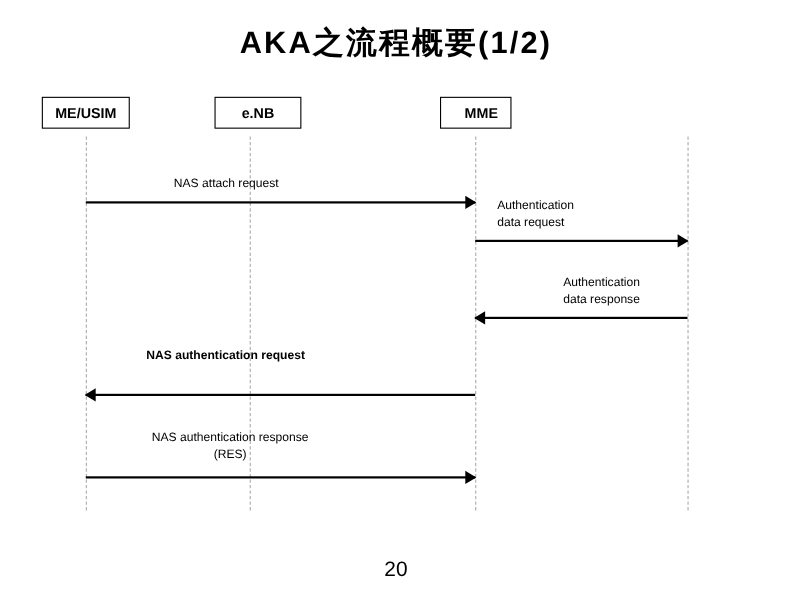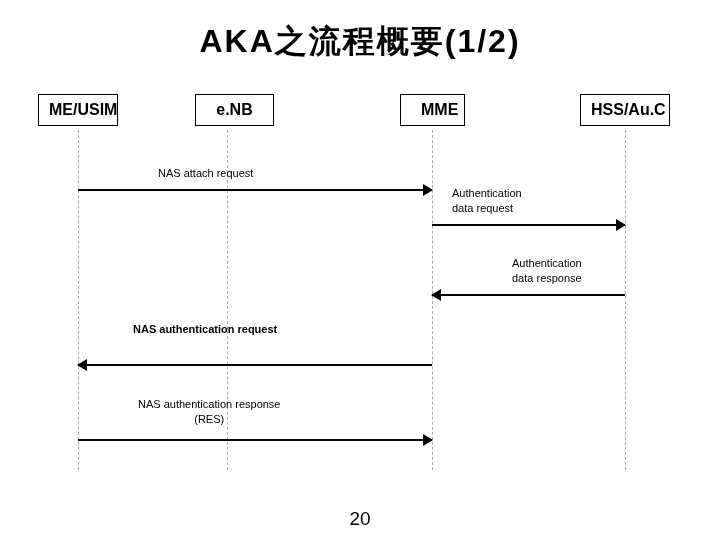--- a/index.html
+++ b/index.html
@@ -14,40 +14,40 @@
 
     .page {
       width: 720px;
       height: 540px;
       position: relative;
       padding: 20px;
     }
 
     .title {
       text-align: center;
-      font-size: 32px;
+      font-size: 28px;
       font-weight: bold;
       margin-bottom: 30px;
       font-family: 'Arial', sans-serif;
       letter-spacing: 2px;
     }
 
     .diagram {
       position: relative;
       width: 100%;
       height: 420px;
     }
 
     
     .entity-box {
       position: absolute;
       border: 1px solid #000;
       background: #fff;
       padding: 6px 10px;
-      font-size: 16px;
+      font-size: 13px;
       font-weight: bold;
       text-align: center;
       top: 0;
     }
 
     
     .lifeline {
       position: absolute;
       top: 36px;
       width: 1px;
@@ -112,23 +112,20 @@
 
     <div class="entity-box" style="left: 18px; width: 80px;">
       <span>ME/USIM</span>
     </div>
     <div class="entity-box" style="left: 175px; width: 79px;">
       <span>e.NB</span>
     </div>
     <div class="entity-box" style="left: 380px; width: 65px; padding-left: 20px;">
       <span>MME</span>
     </div>
-    <div class="entity-box" style="left: 560px; width: 90px;">
-      <span>HSS/Au.C</span>
-    </div>
 
     <div class="lifeline" style="left: 58px;"></div>
     <div class="lifeline" style="left: 207px;"></div>
     <div class="lifeline" style="left: 412px;"></div>
     <div class="lifeline" style="left: 605px;"></div>
 
     <div style="position:absolute; top: 95px; left: 58px;">
       <div class="arrow-line arrow-right" style="width: 354px;"></div>
       <div class="arrow-label" style="top: -22px; left: 80px;">
         <span>NAS attach request</span>

